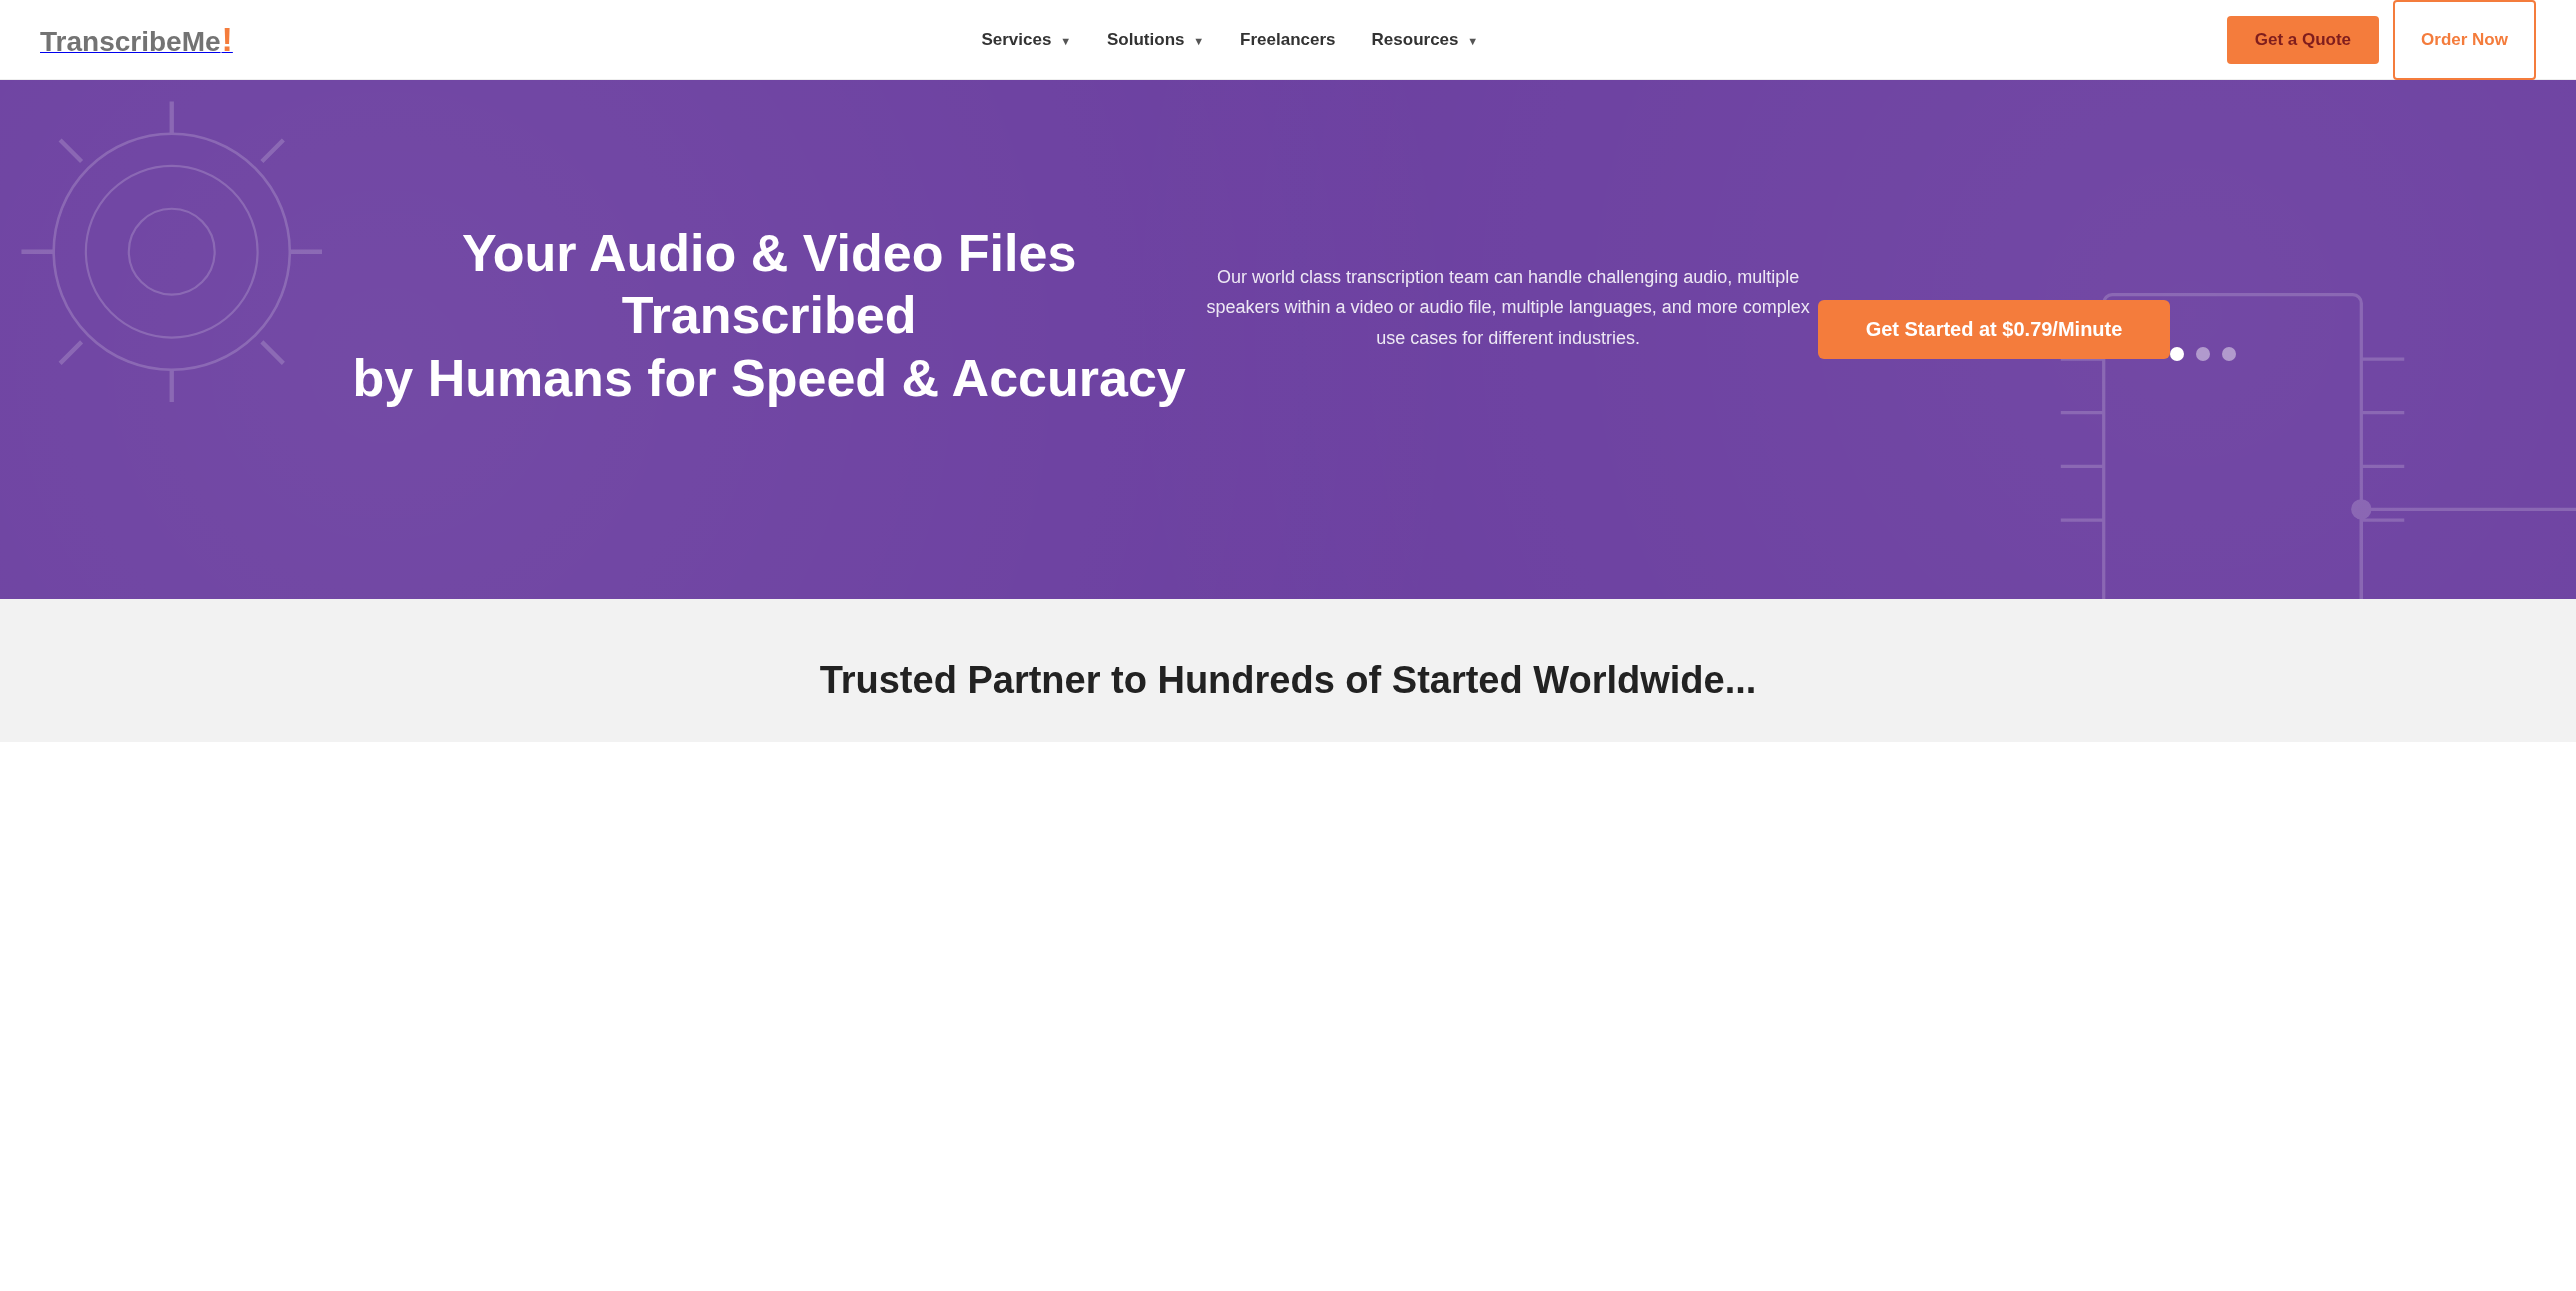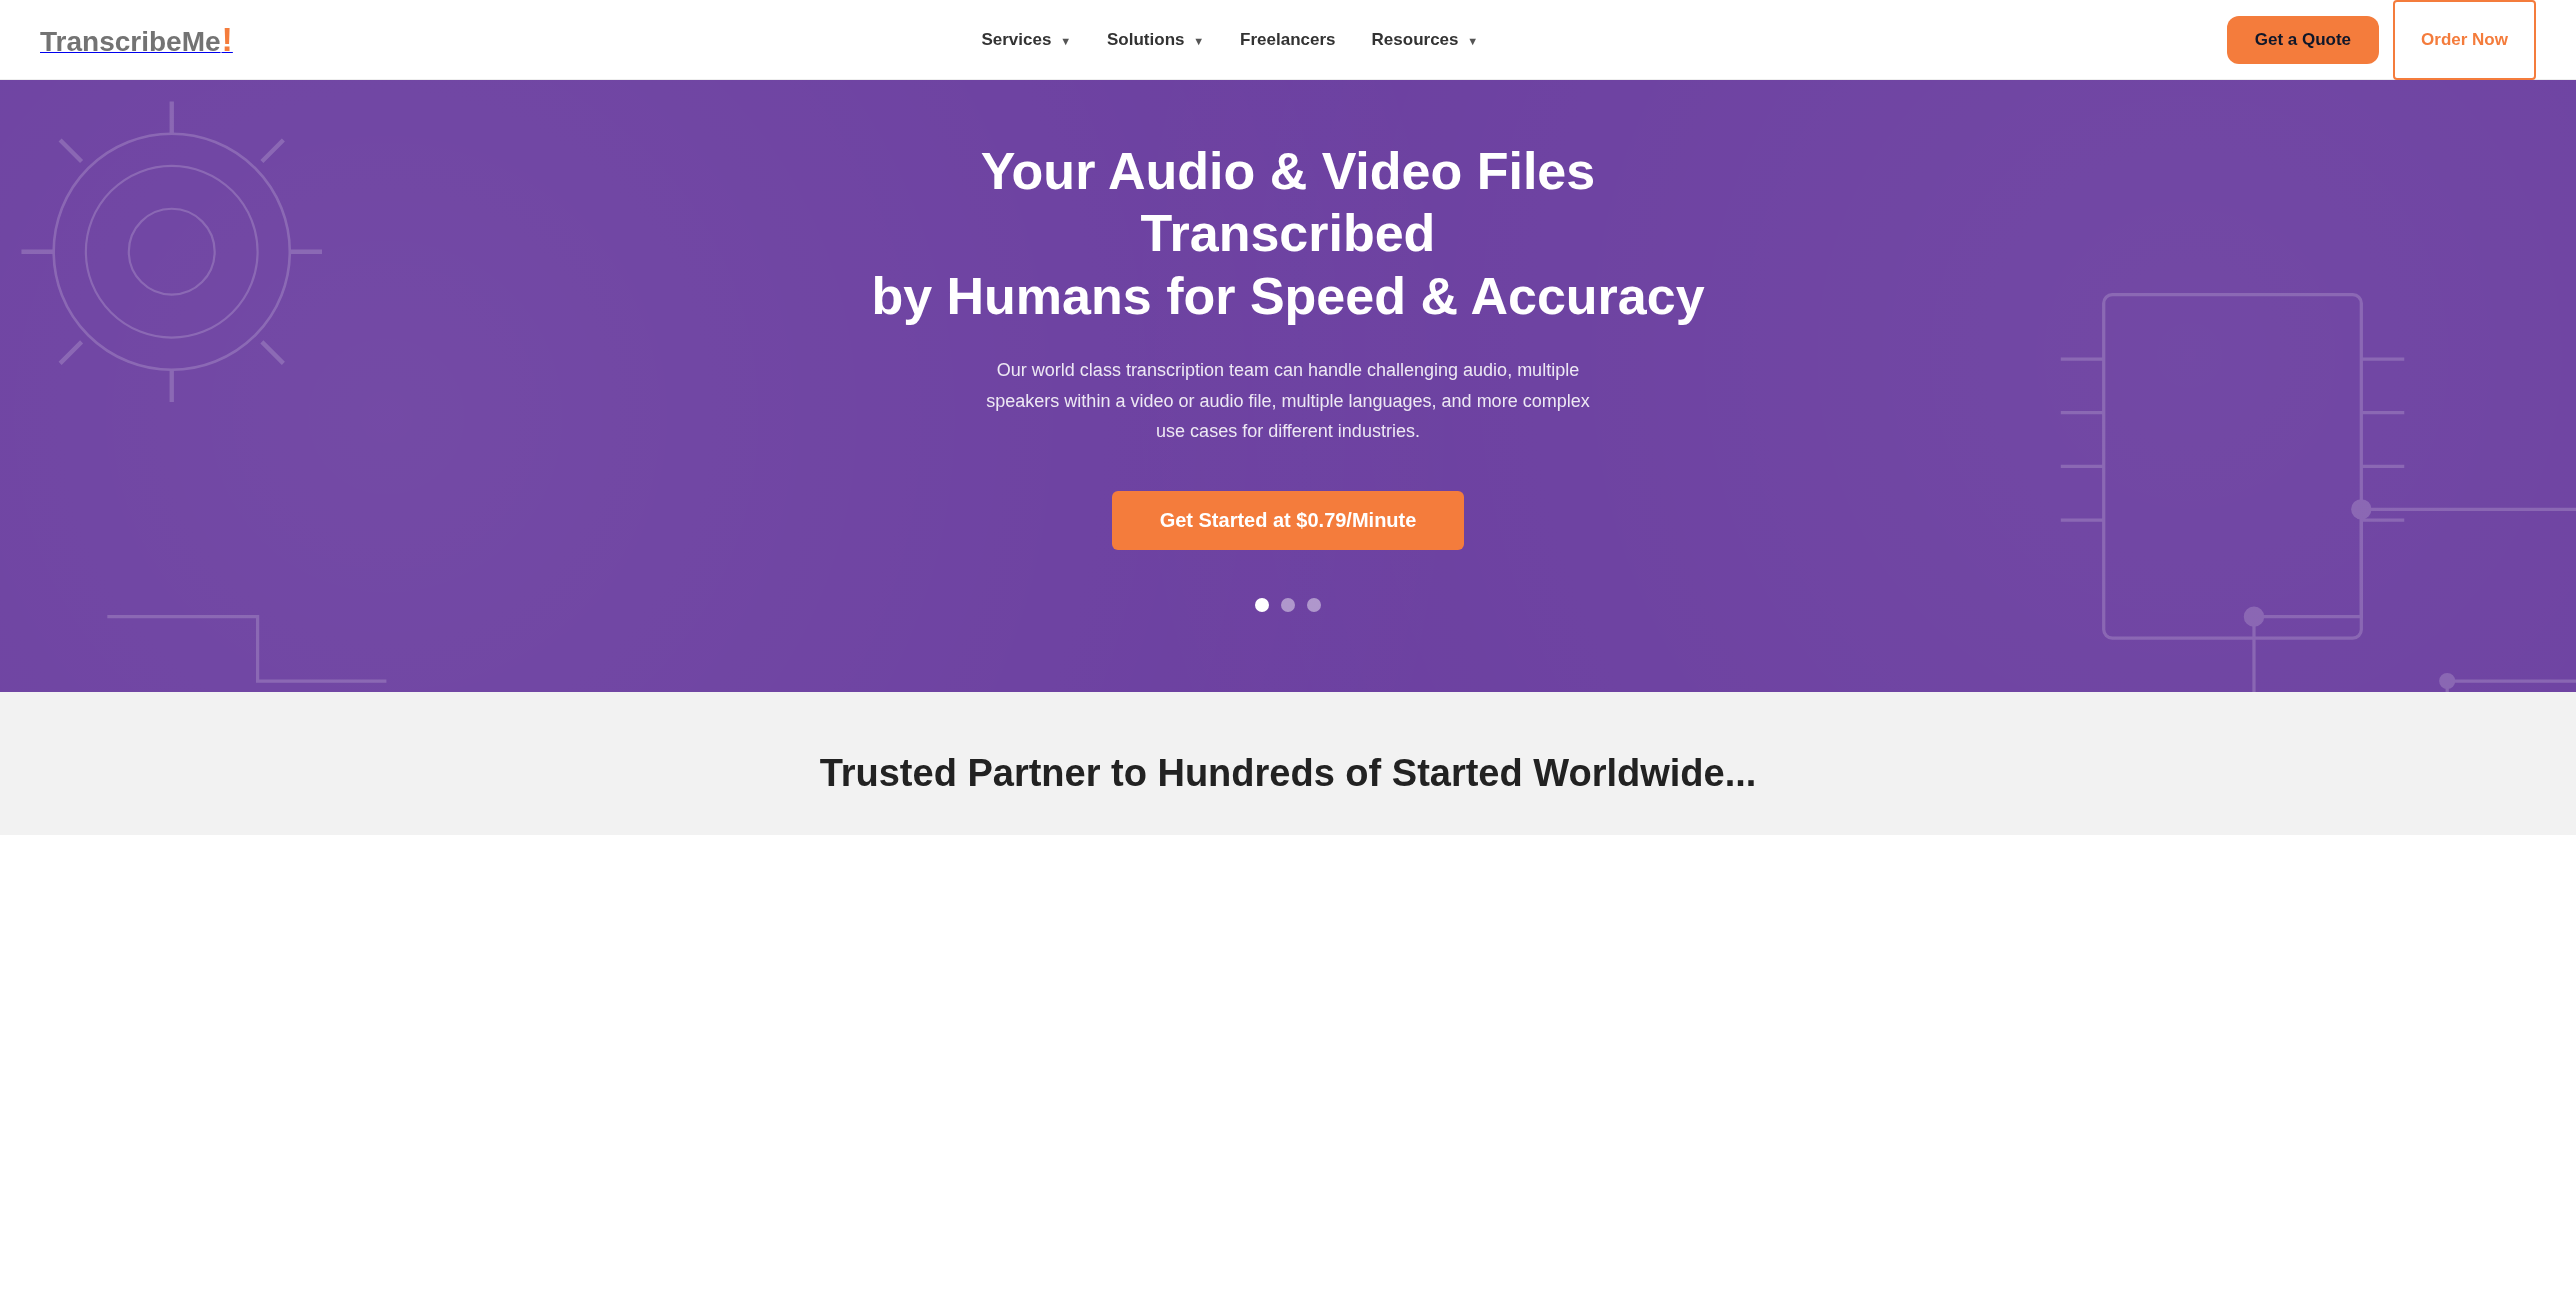--- a/index.html
+++ b/index.html
@@ -39,47 +39,46 @@
       margin-left: 4px;
       color: #555;
     }
     .nav-buttons {
       display: flex;
       align-items: center;
       gap: 14px;
     }
     .btn-get-quote {
       background: #f47c3c;
-      color: #0f172a;
+      color: #7f1d1d;
       border: none;
       padding: 14px 28px;
       font-size: 17px;
       font-weight: 600;
-      border-radius: 12px;
+      border-radius: 4px;
       cursor: pointer;
     }
     .btn-order-now {
       background: #fff;
       color: #f47c3c;
       border: 2px solid #f47c3c;
       padding: 28px 26px;
       font-size: 17px;
       font-weight: 600;
       border-radius: 4px;
       cursor: pointer;
     }
 
     
     .hero {
       background: #6b3fa0;
       position: relative;
       overflow: hidden;
       min-height: 519px;
       display: flex;
-      flex-direction: column;
       align-items: center;
       justify-content: center;
       text-align: center;
       padding: 60px 20px 80px;
     }
     
     .hero::before {
       content: '';
       position: absolute;
       inset: 0;

